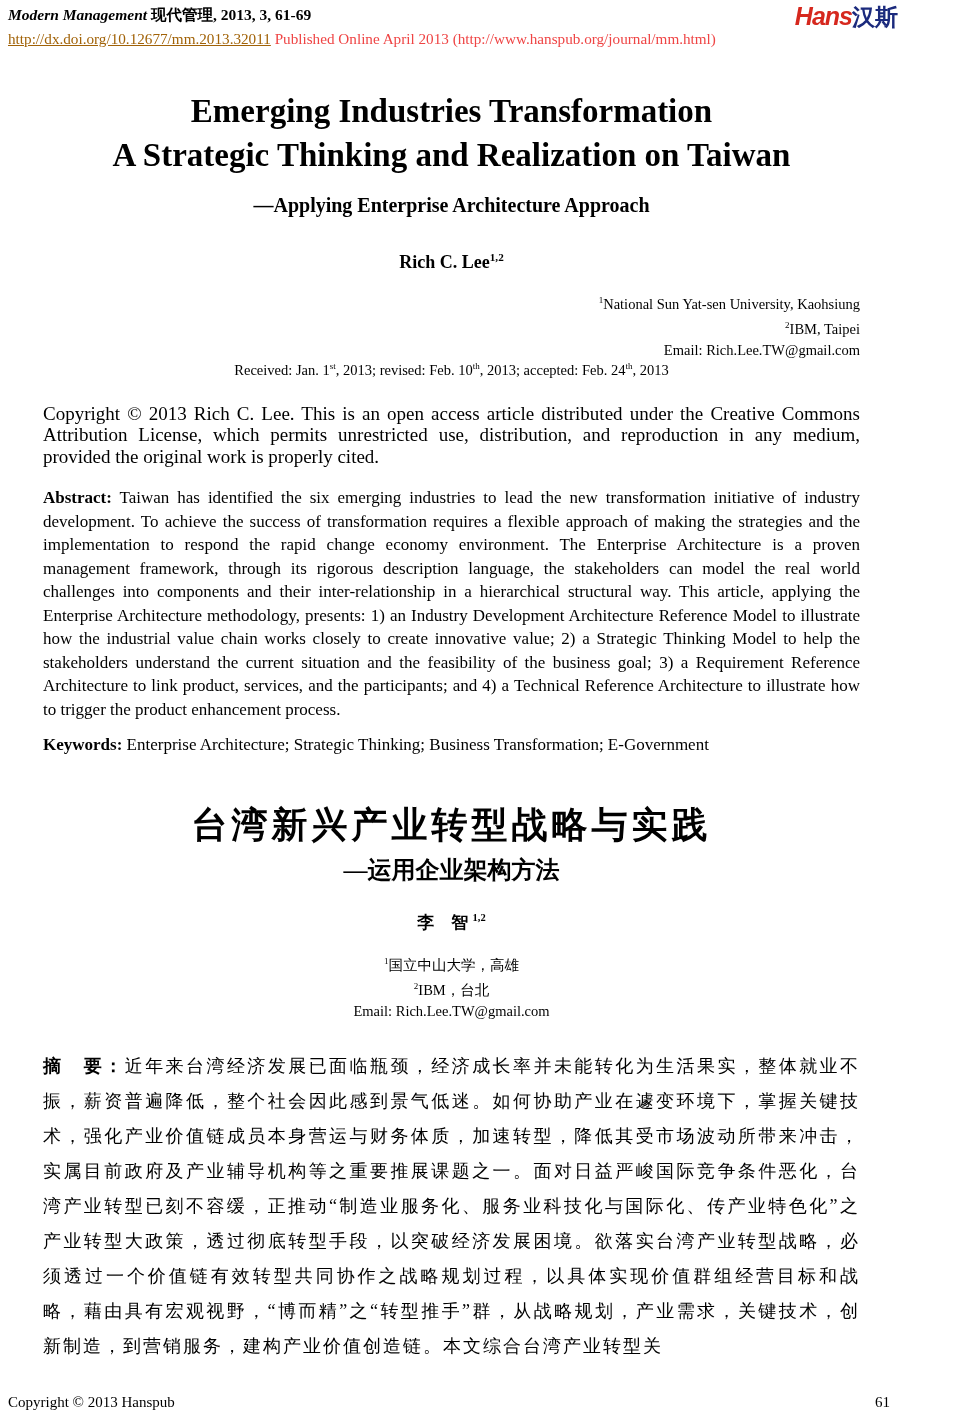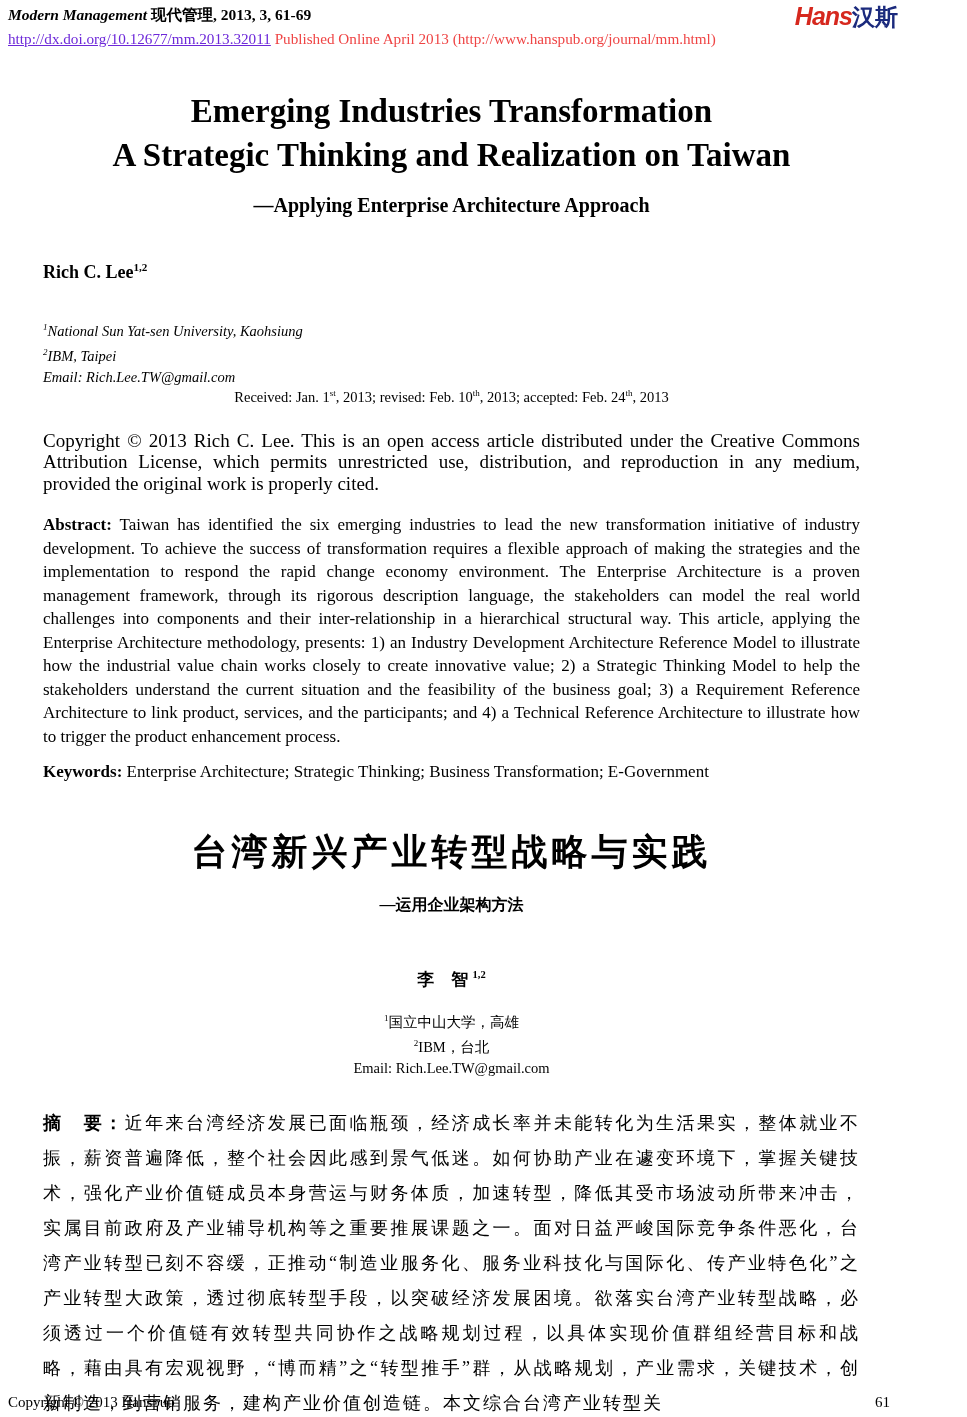--- a/index.html
+++ b/index.html
@@ -6,42 +6,42 @@
   .page {
     width: 902px; height: 1417px; position: relative; overflow: hidden;
     background: #ffffff; color: #000000;
     font-family: "Liberation Serif", "DejaVu Serif", serif;
   }
   
   .hdr { position: relative; padding: 5px 10px 0 8px; height: 42px; }
   .hdr-line1 { font-size: 15.5px; font-weight: bold; }
   .hdr-journal { font-style: italic; }
   .hdr-line2 { font-size: 15.2px; margin-top: 4px; }
-  .doi-link { color: #6d28d9; text-decoration: underline; cursor: pointer; font-family: Liberation Serif, serif; }
+  .doi-link { color: #a16207; text-decoration: underline; cursor: pointer; font-family: Liberation Serif, serif; }
   .pub-info { color: #ef4444; font-family: Liberation Serif, serif; }
   .logo { position: absolute; top: 2px; right: 4px; white-space: nowrap; }
   .logo-latin { color: #d6281e; font-style: italic; font-weight: bold; font-size: 25px;
                 font-family: "Liberation Sans", sans-serif; letter-spacing: -1px; }
   .logo-cjk { color: #1b2a7d; font-weight: bold; font-size: 23px; }
   
   .content { margin: 0 42px 0 43px; }
   .title { margin-top: 42px; text-align: center; font-weight: bold; font-size: 33px; line-height: 1.34; }
   .subtitle { margin-top: 17px; text-align: center; font-weight: bold; font-size: 20px; }
-  .author { margin-top: 44px; font-weight: bold; font-size: 18px; }
-  .affil-block { margin-top: 34px; text-align: left; font-size: 14.5px; line-height: 21px; font-style: italic; }
+  .author { margin-top: 34px; text-align: center; font-weight: bold; font-size: 18px; }
+  .affil-block { margin-top: 17px; text-align: right; font-size: 14.5px; line-height: 21px; }
   sup { font-size: 0.62em; }
   .received { margin-top: 0; text-align: center; font-size: 14.5px; }
   .license { margin-top: 24px; font-size: 19px; line-height: 21.5px; text-align: justify; }
   .abstract { margin-top: 19px; font-size: 17px; line-height: 23.5px; text-align: justify; }
   .lead { font-weight: bold; }
   .keywords { margin-top: 14px; font-size: 17px; }
   
   .cn-title { margin-top: 46px; text-align: center; font-weight: bold; font-size: 36px; letter-spacing: 4px; }
-  .cn-subtitle { margin-top: 18px; text-align: center; font-weight: bold; font-size: 16px; }
-  .cn-author { margin-top: 52px; text-align: center; font-weight: bold; font-size: 17px; }
+  .cn-subtitle { margin-top: 4px; text-align: center; font-weight: bold; font-size: 24px; }
+  .cn-author { margin-top: 25px; text-align: center; font-weight: bold; font-size: 17px; }
   .cn-affil-block { margin-top: 17px; text-align: center; font-size: 14.5px; line-height: 21px; }
   .cn-dates { margin-top: 17px; text-align: center; font-size: 14.5px; }
   .cn-abstract { margin-top: 27px; font-size: 18px; line-height: 35px; letter-spacing: 2px;
                  text-align: justify; text-justify: inter-ideograph; }
   
   .footer { position: absolute; bottom: 6px; left: 8px; right: 12px; font-size: 15px; }
   .footer-page { float: right; }
 </style>
 </head>
 <body>

